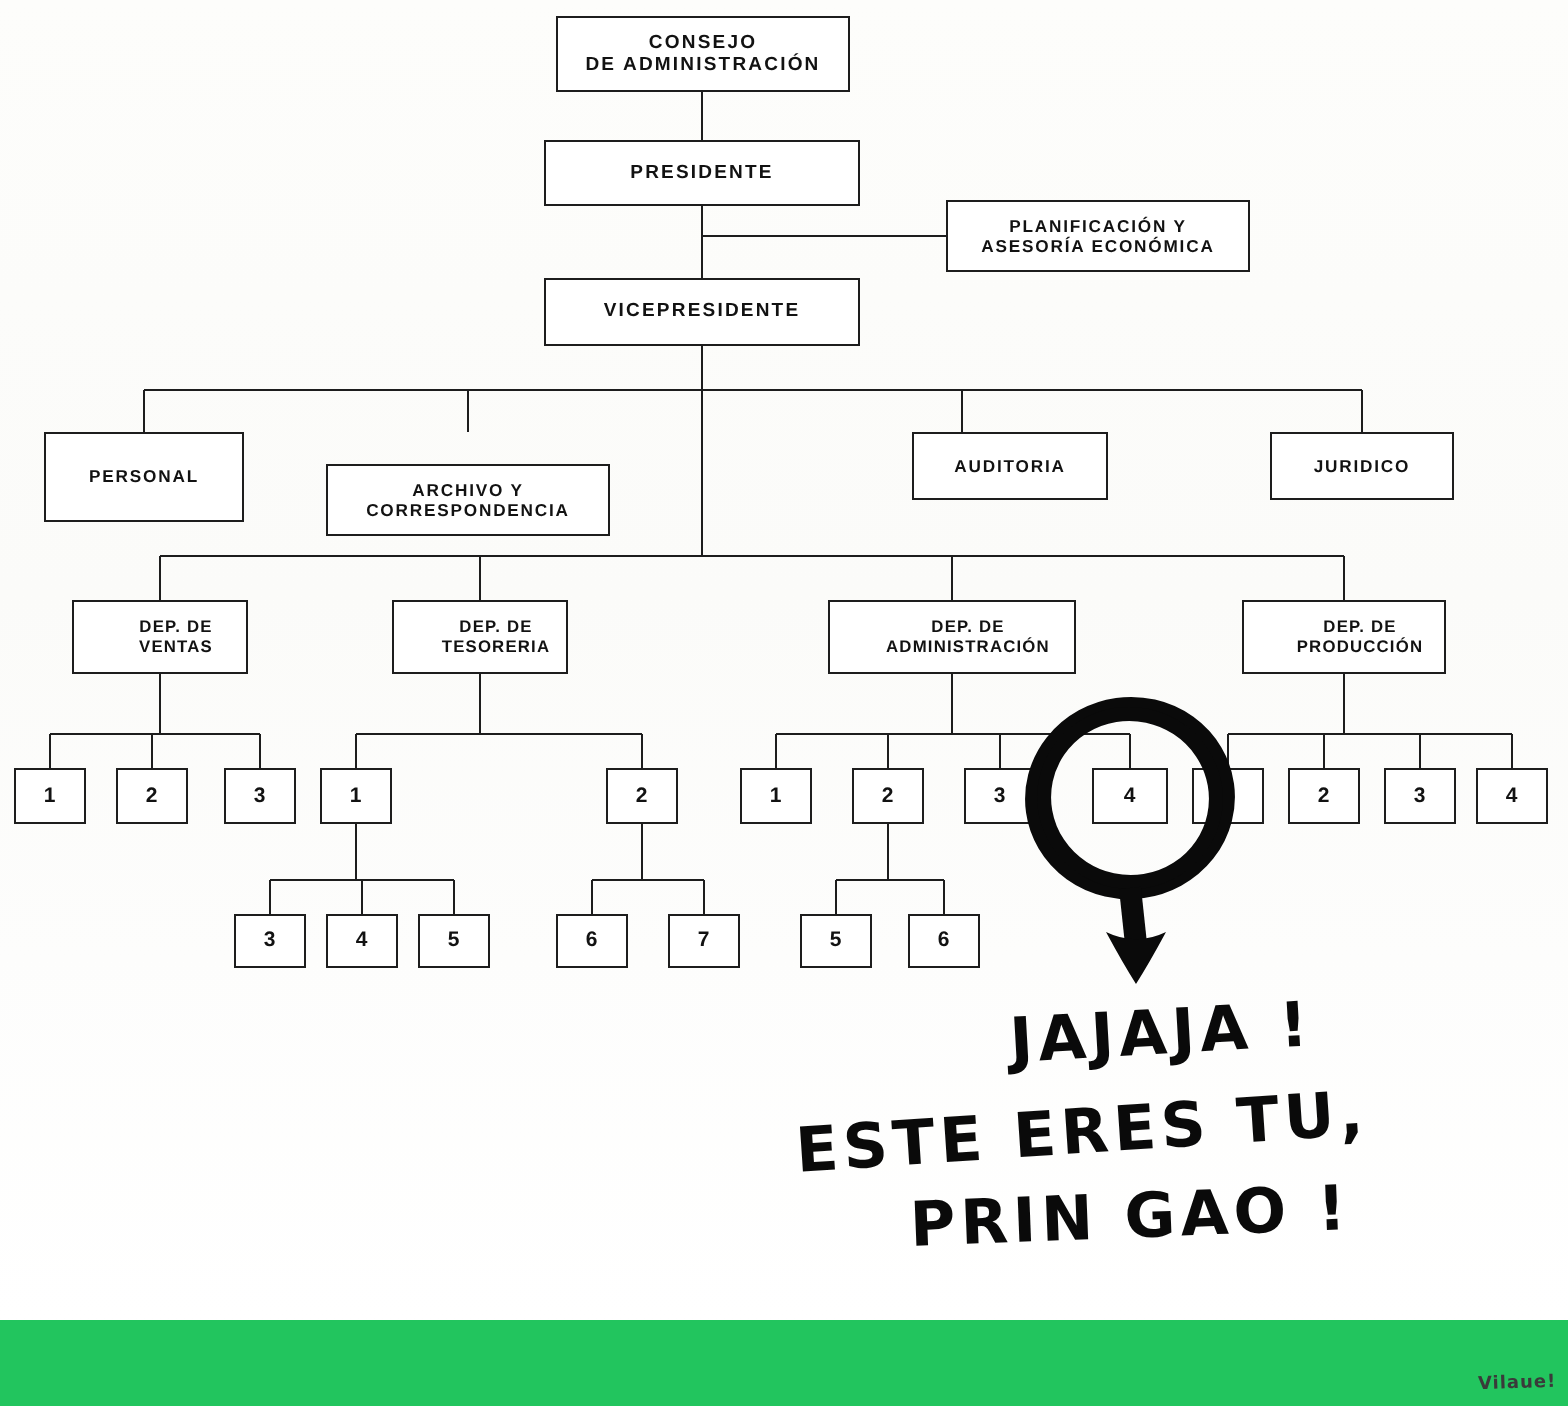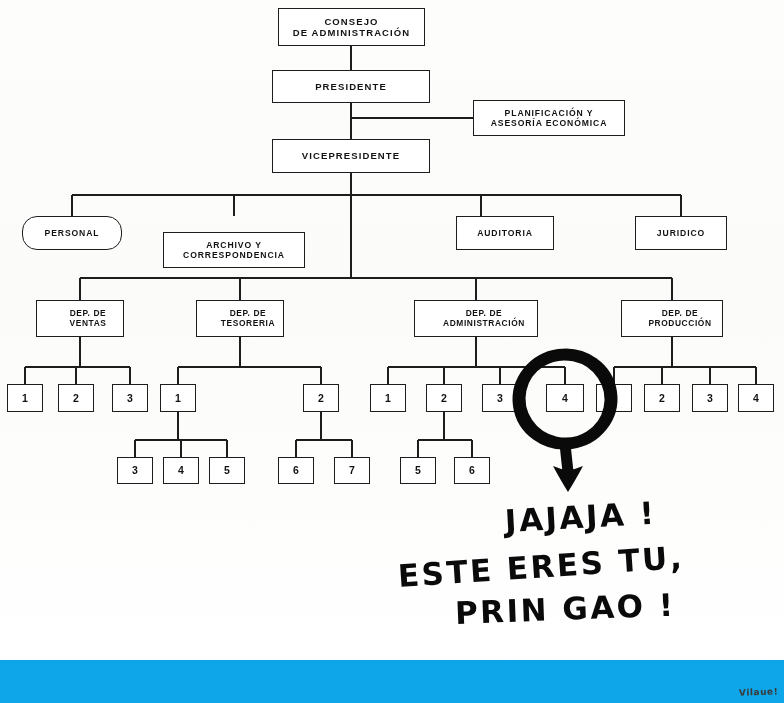--- a/index.html
+++ b/index.html
@@ -7,21 +7,21 @@
     padding: 0;
     background: #ffffff;
   }
   body {
     font-family: "Liberation Sans", sans-serif;
   }
   #page {
     position: relative;
     width: 784px;
     height: 703px;
-    background: #0ea5e9;
+    background: #22c55e;
     overflow: hidden;
   }
   
   #paper-tint {
     position: absolute;
     left: 0; top: 0;
     width: 784px; height: 660px;
     background: linear-gradient(180deg, #fdfdfb 0%, #fbfbf9 45%, #ffffff 100%);
     pointer-events: none;
   }
@@ -172,21 +172,21 @@
       <div>
         <span class="ln">VICEPRESIDENTE</span>
       </div>
     </div>
   <div class="node lvl-unit" style="left: 473px; top: 100px; width: 152px; height: 36px;">
       <div>
         <span class="ln">PLANIFICACIÓN Y</span>
         <span class="ln">ASESORÍA ECONÓMICA</span>
       </div>
     </div>
-  <div class="node lvl-unit" style="left: 22px; top: 216px; width: 100px; height: 34px; border-radius: 15px;">
+  <div class="node lvl-unit" style="left: 22px; top: 216px; width: 100px; height: 45px;">
       <div>
         <span class="ln">PERSONAL</span>
       </div>
     </div>
   <div class="node lvl-unit" style="left: 163px; top: 232px; width: 142px; height: 36px;">
       <div>
         <span class="ln">ARCHIVO Y</span>
         <span class="ln">CORRESPONDENCIA</span>
       </div>
     </div>

